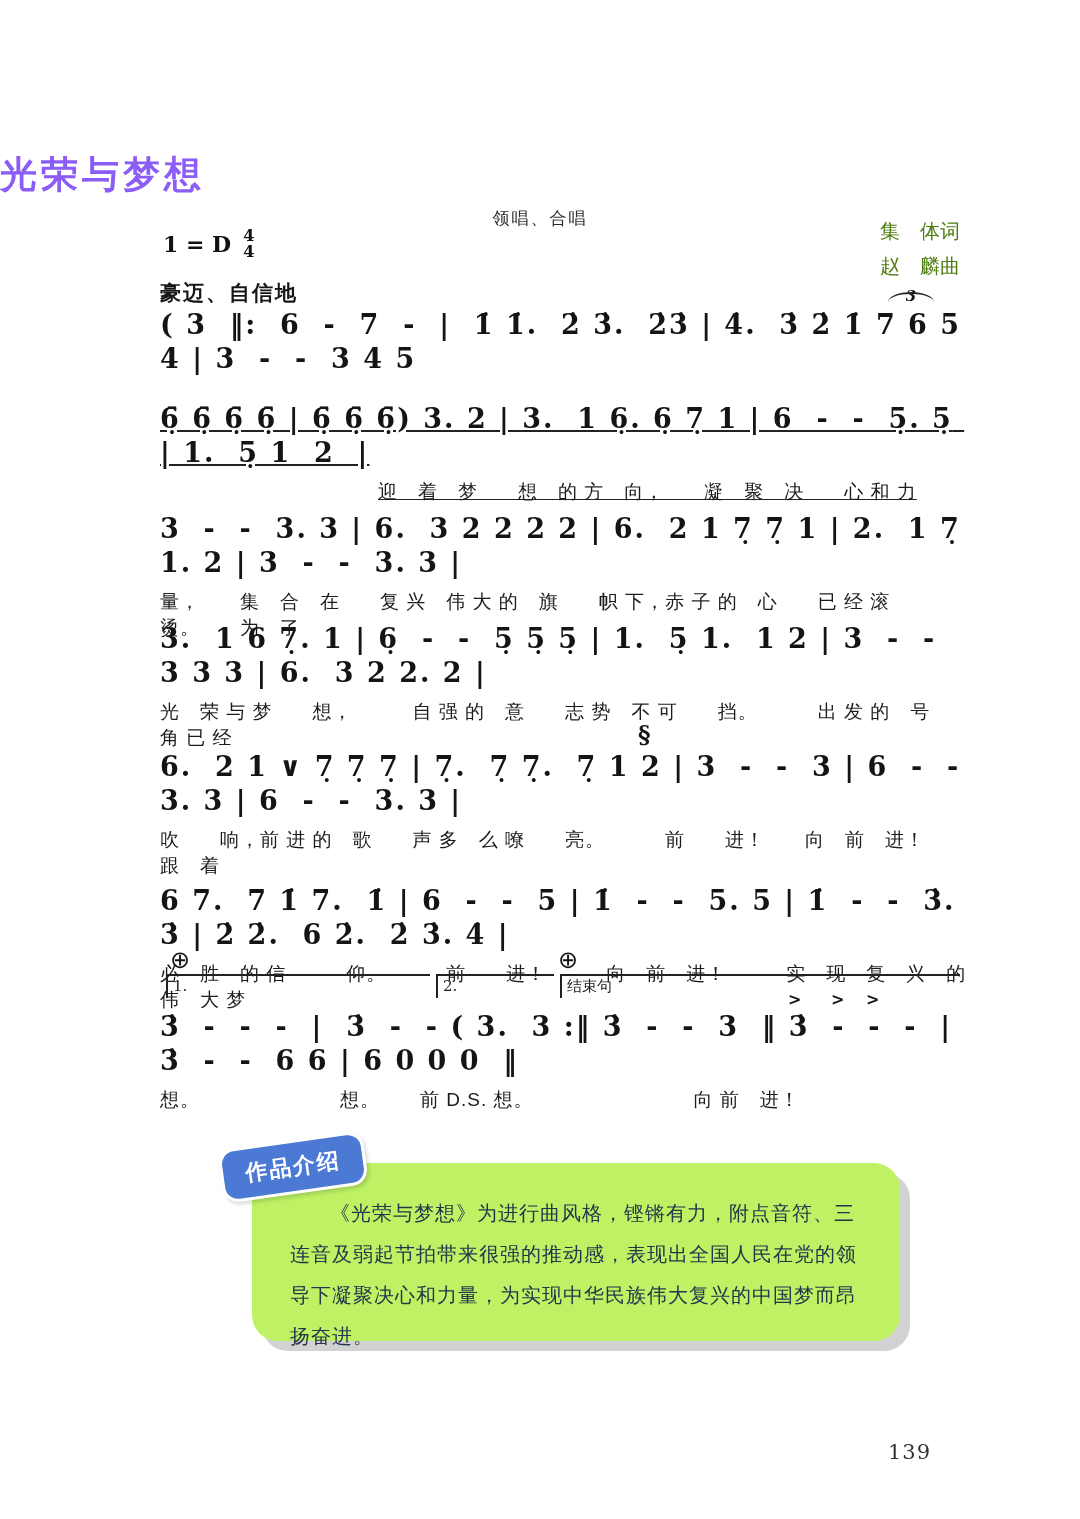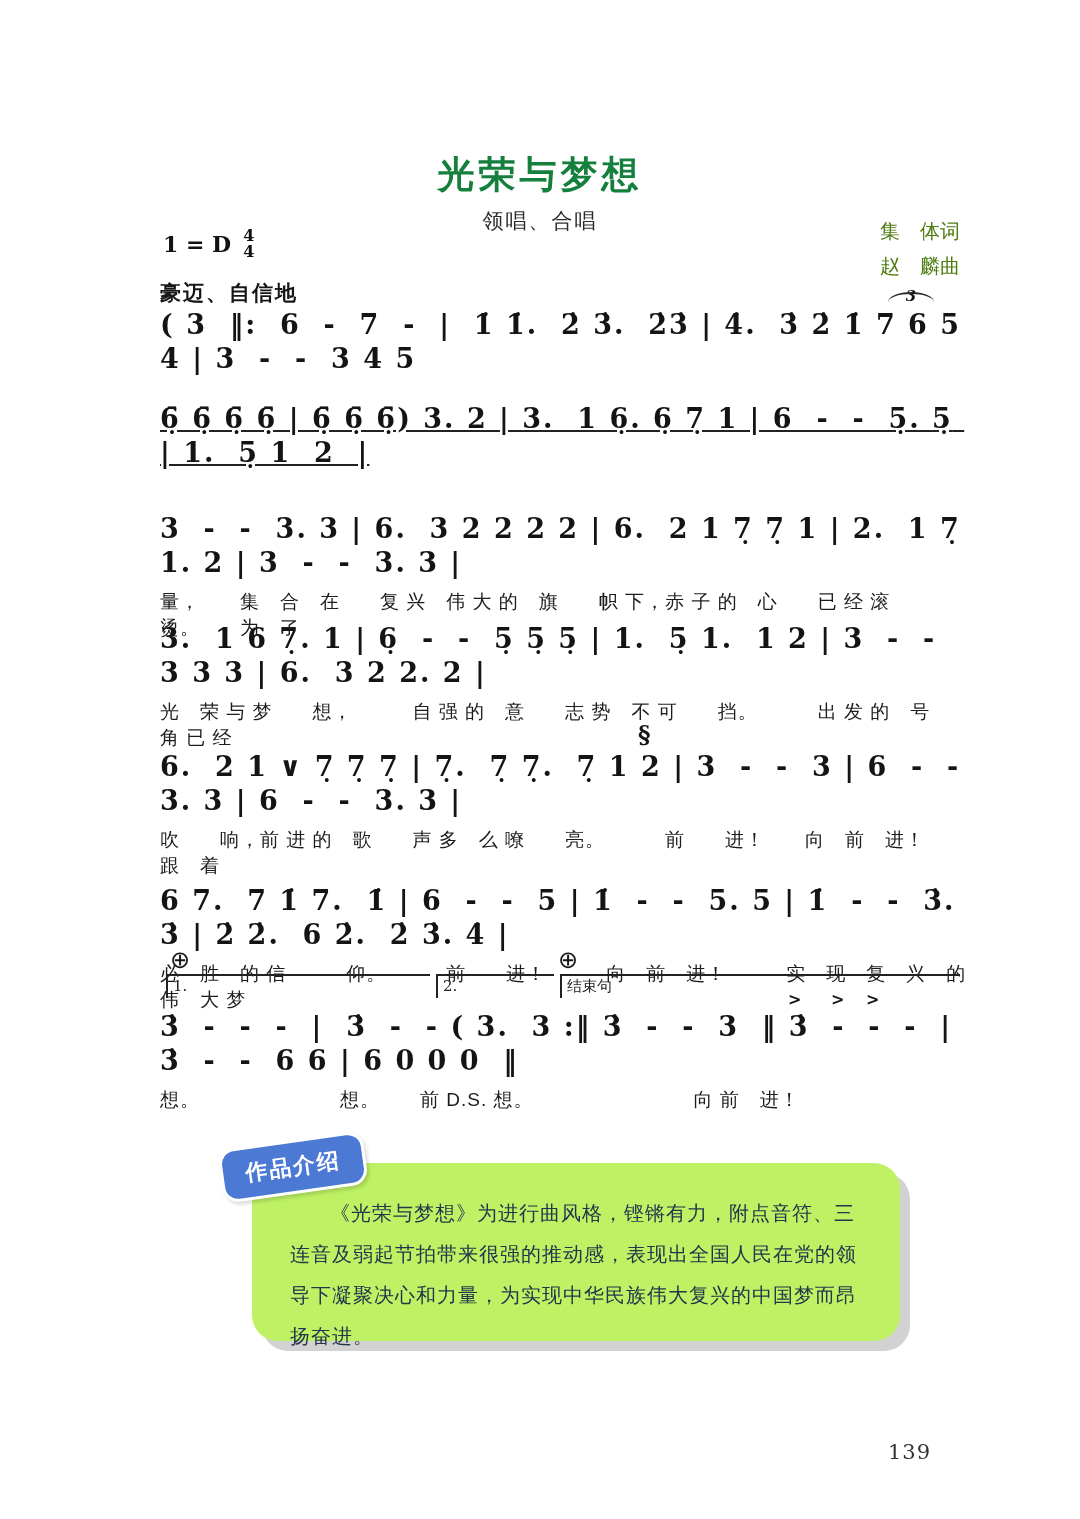--- a/index.html
+++ b/index.html
@@ -2,27 +2,27 @@
 <html><head>
 <meta charset="utf-8">
 <style>
   html,body{margin:0;padding:0;background:#ffffff;}
   .page{
     position:relative;width:1080px;height:1519px;background:#ffffff;
     font-family:"Liberation Sans","DejaVu Sans",sans-serif;color:#222;
     overflow:hidden;
   }
   .title{
-    position:absolute;left:0;top:150px;width:1080px;text-align:center;
-    font-size:37px;font-weight:700;color:#15803d;letter-spacing:4px;
+    position:absolute;left:0;top:150px;width:1080px;text-align:left;
+    font-size:37px;font-weight:700;color:#8b5cf6;letter-spacing:4px;
     font-family:"DejaVu Sans","Liberation Sans",sans-serif;
   }
   .subtitle{
     position:absolute;left:0;top:207px;width:1080px;text-align:center;
-    font-size:21px;color:#2b2b2b;letter-spacing:2px;
+    font-size:17px;color:#2b2b2b;letter-spacing:2px;
   }
   .credits{
     position:absolute;right:120px;top:214px;text-align:right;
     font-size:20px;color:#4d7c0f;line-height:1.75;
     font-family:"DejaVu Serif","Liberation Serif",serif;
   }
   .keytime{
     position:absolute;left:163px;top:228px;font-size:22px;font-weight:700;
     color:#111;font-family:"DejaVu Serif","Liberation Serif",serif;
     display:flex;align-items:center;gap:12px;
@@ -102,20 +102,21 @@
 
   <div class="tempo">豪迈、自信地</div>
 
   <div class="score-line" style="top:308px;">
     <span class="mark triplet" style="left:728px;">3</span>
     <div class="notes-row">( 3  ‖:  6  -  7  -  |  1̇ 1̇.  2̇ 3̇.  2̇3̇ | 4̇.  3̇ 2̇ 1̇ 7 6 5 4 | 3  -  -  3 4 5</div>
   </div>
 
   <div class="score-line" style="top:402px;text-decoration:underline;">
     <div class="notes-row">6̣̄ 6̣̄ 6̣̄ 6̣̄ | 6̣̄ 6̣̄ 6̣̄) 3. 2 | 3.  1 6̣. 6̣ 7̣ 1 | 6  -  -  5̣. 5̣ | 1.  5̣ 1  2  |</div>
+    <div class="lyrics-row lyr-indent">迎　着　梦　　想　的 方　向，　　凝　聚　决　　心 和 力</div>
   </div>
 
   <div class="score-line" style="top:512px;">
     <div class="notes-row">3  -  -  3. 3 | 6.  3 2 2 2 2 | 6.  2 1 7̣ 7̣ 1 | 2.  1 7̣ 1. 2 | 3  -  -  3. 3 |</div>
     <div class="lyrics-row">量，　　集　合　在　　复 兴　伟 大 的　旗　　帜 下，赤 子 的　心　　已 经 滚　　烫。　　为　了</div>
   </div>
 
   <div class="score-line" style="top:622px;">
     <div class="notes-row">3.  1 6 7̣. 1 | 6̣  -  -  5̣ 5̣ 5̣ | 1.  5̣ 1.  1 2 | 3  -  -  3 3 3 | 6.  3 2 2. 2 |</div>
     <div class="lyrics-row">光　荣 与 梦　　想，　　　自 强 的　意　　志 势　不 可　　挡。　　　出 发 的　号　　角 已 经</div>

